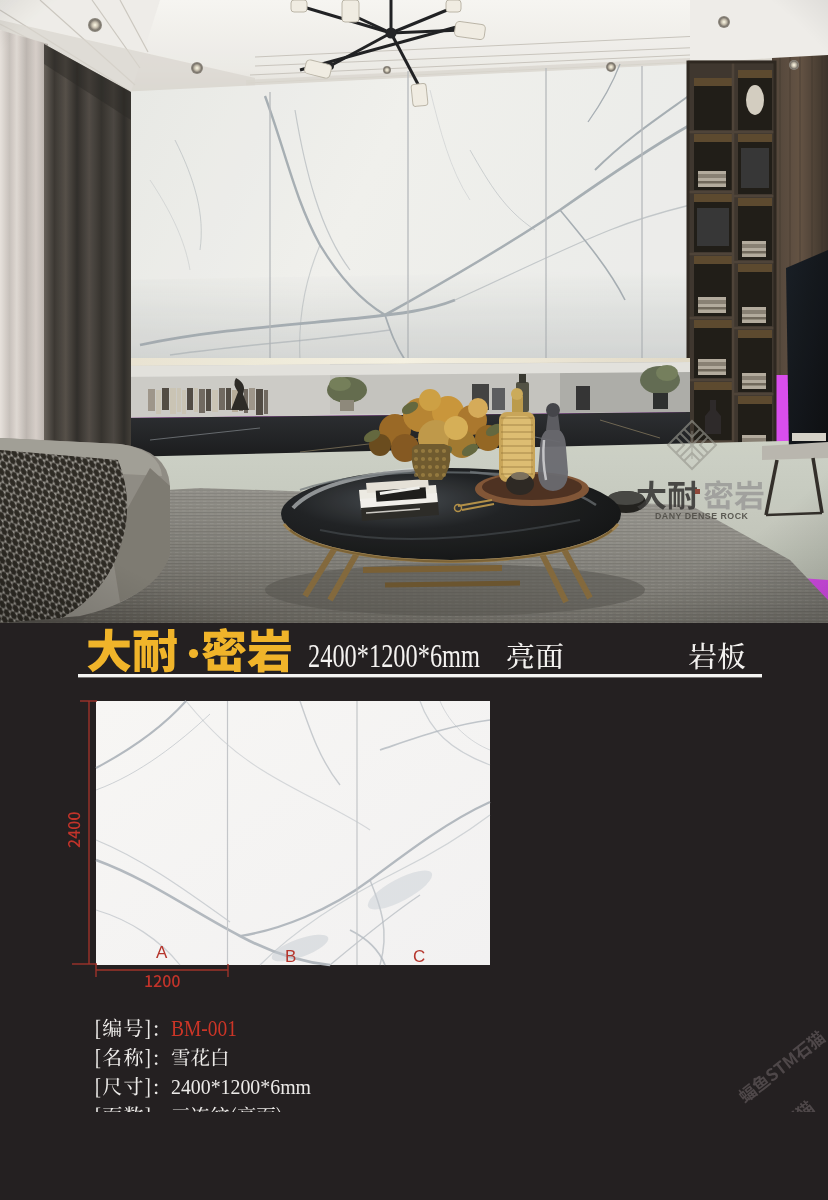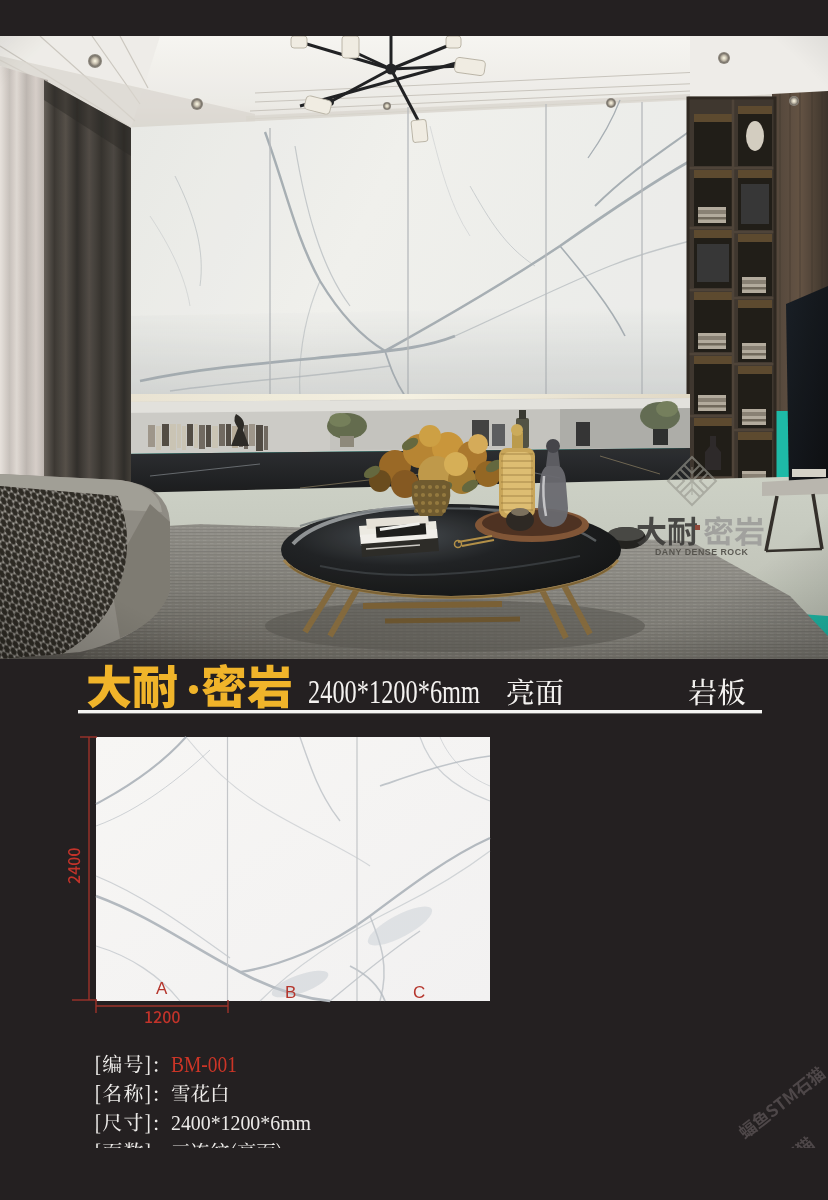--- a/index.html
+++ b/index.html
@@ -1,14 +1,14 @@
 <!DOCTYPE html>
 <html><head><meta charset="utf-8"><style>
 html,body{margin:0;padding:0;background:#242021;}
-#page{position:relative;width:828px;height:1112px;overflow:hidden;background:#14b8a6;font-family:"Liberation Sans",sans-serif;margin-top:36px;}
+#page{position:relative;width:828px;height:1112px;overflow:hidden;background:#d946ef;font-family:"Liberation Sans",sans-serif;}
 .abs{position:absolute;}
 </style></head><body>
 <div id="page">
 <svg class="abs" style="left:0;top:0" width="828" height="623" viewBox="0 0 828 623">
 <defs>
 <linearGradient id="ceilG" x1="0" y1="0" x2="0" y2="1">
           <stop offset="0" stop-color="#f7f6f4"></stop>
           <stop offset="0.7" stop-color="#eceae7"></stop>
           <stop offset="1" stop-color="#dcd9d5"></stop>
         </linearGradient>

